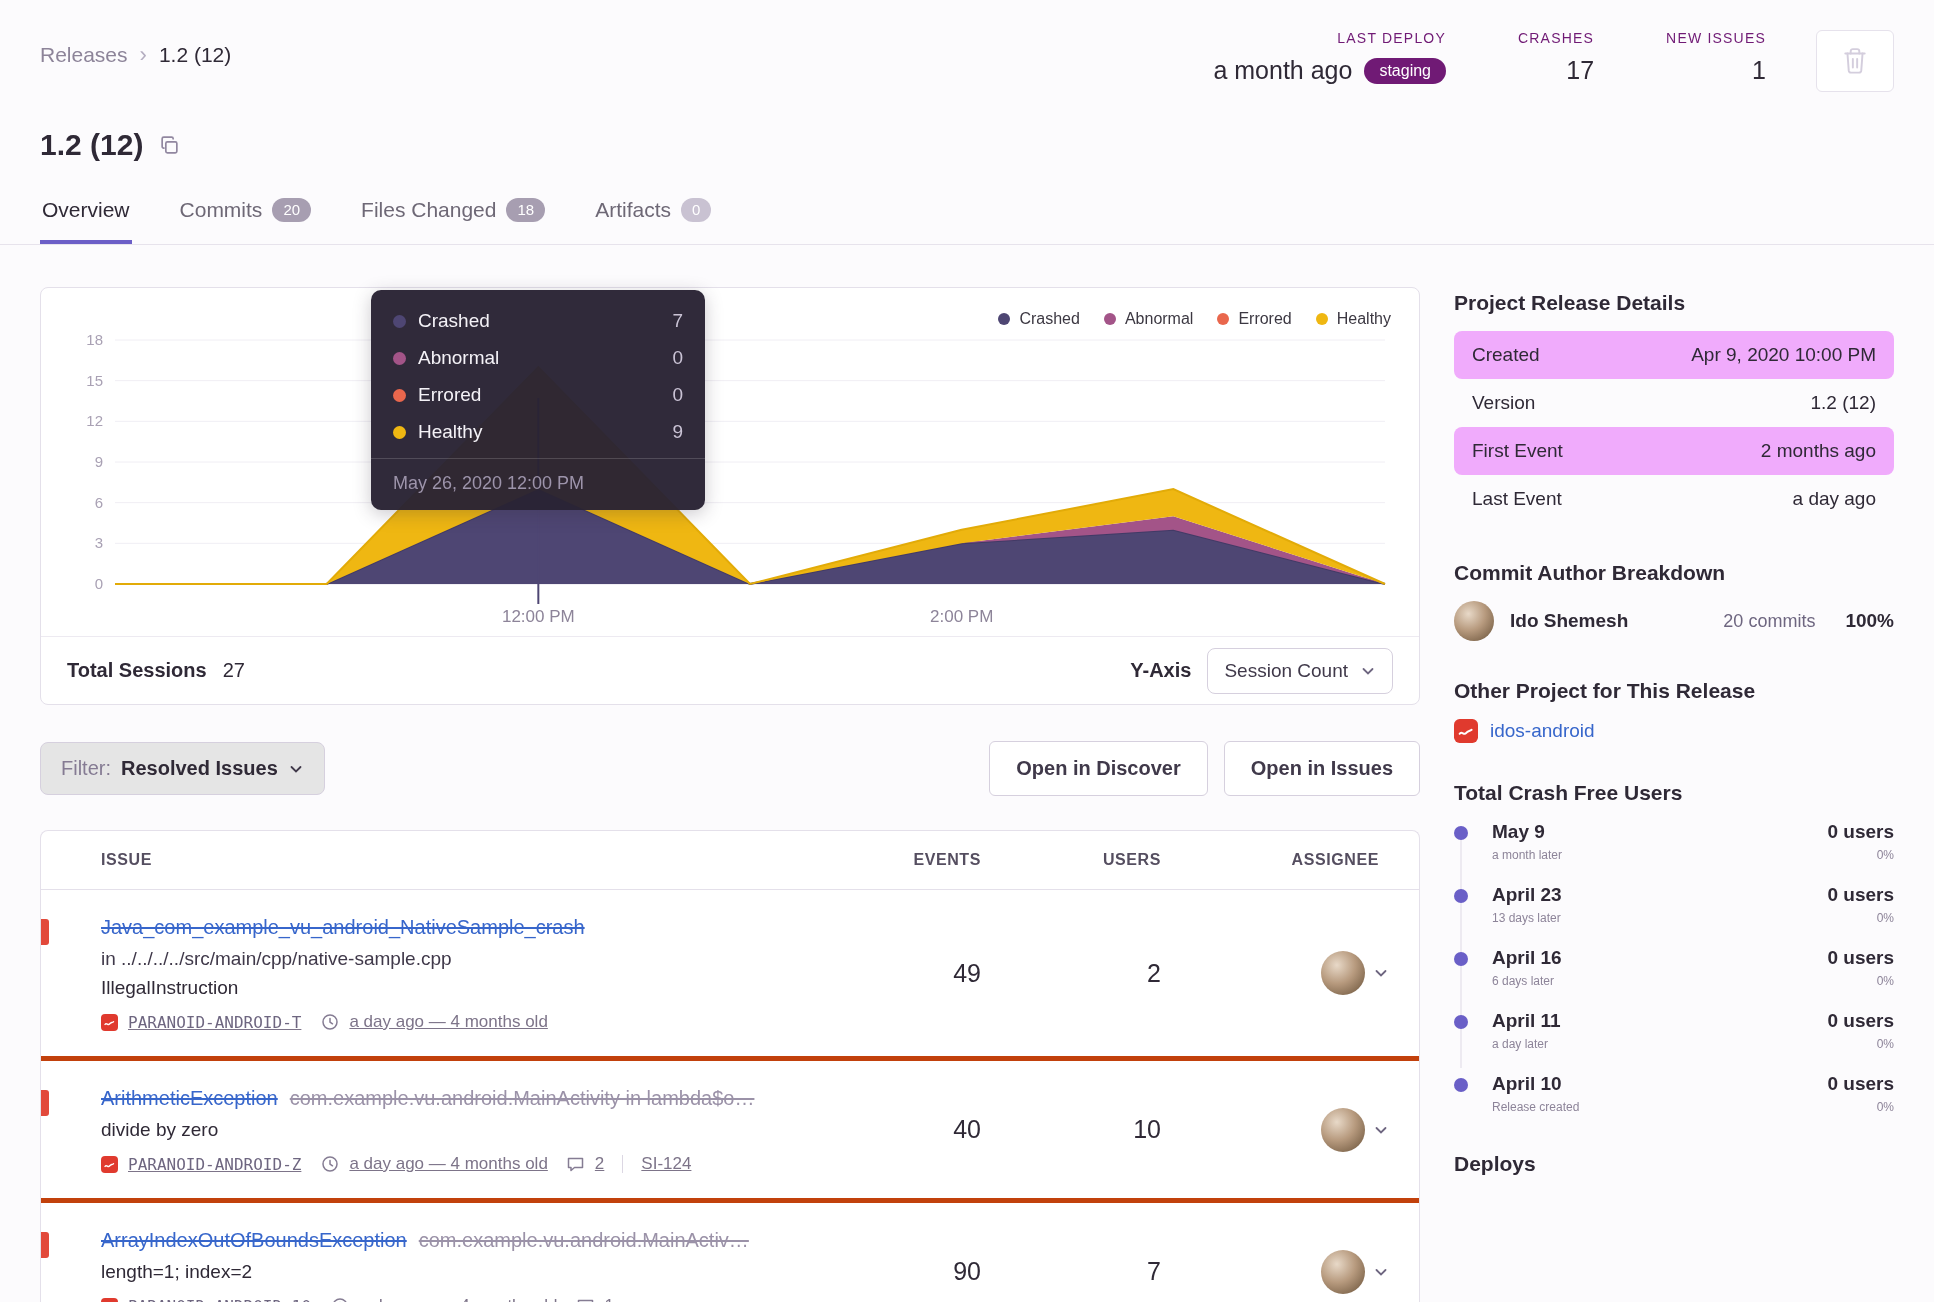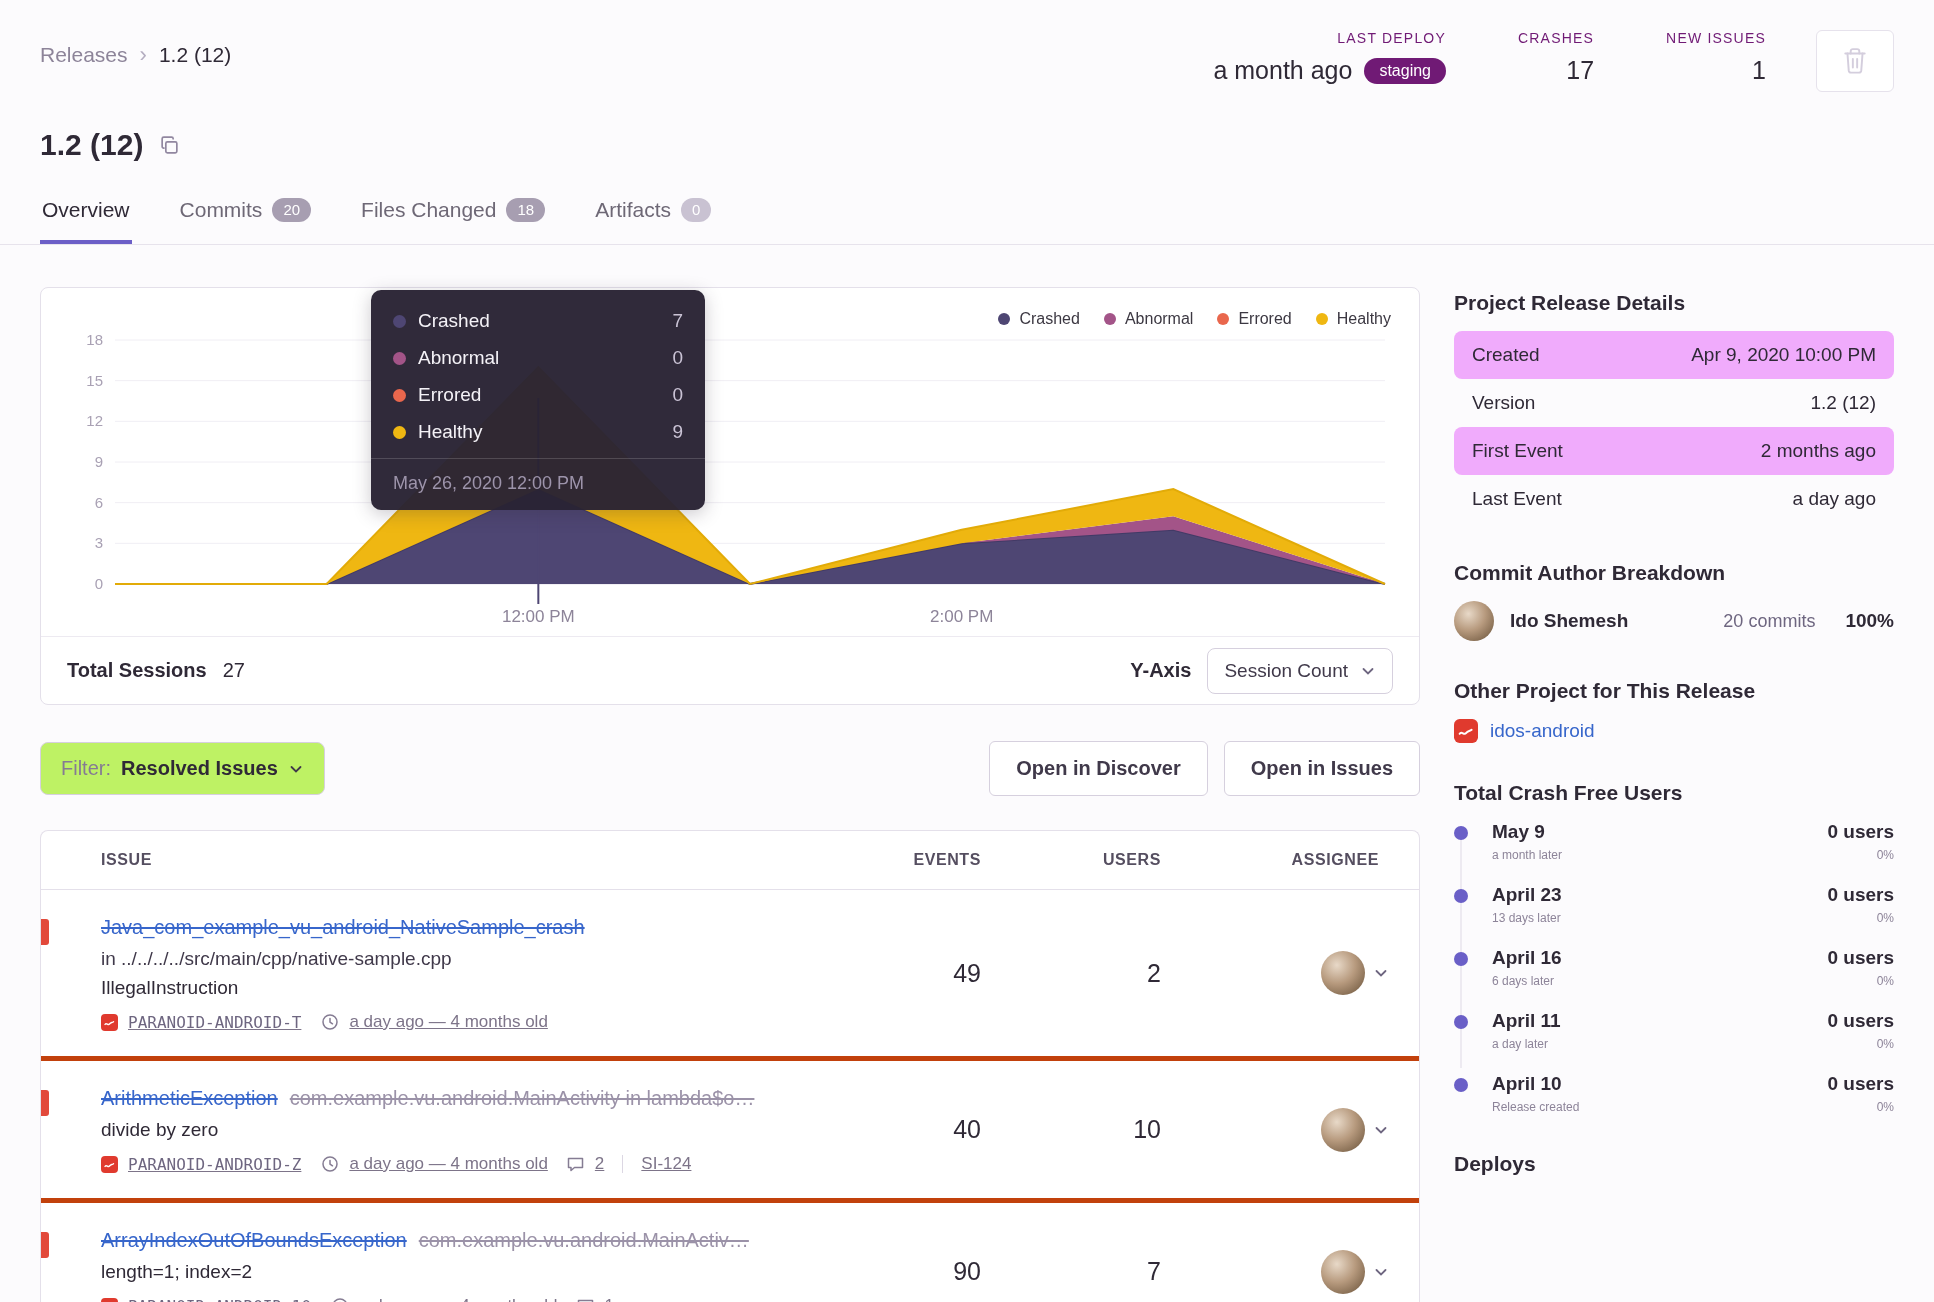--- a/index.html
+++ b/index.html
@@ -63,21 +63,21 @@
   .sessions { display:flex; align-items:baseline; gap:16px; font-size:20px; }
   .sessions .lbl { font-weight:bold; }
   .yaxis-group { display:flex; align-items:center; gap:16px; }
   .yaxis-label { font-size:20px; font-weight:bold; }
   .select-btn { display:flex; align-items:center; gap:12px; background:#fff; border:1px solid #d6d0de;
                 border-radius:8px; padding:11px 16px; font-size:19px; color:#40394a; cursor:pointer;
                 font-family:inherit; }
 
   
   .filter-row { display:flex; justify-content:space-between; align-items:center; margin-top:36px; }
-  .filter-btn { display:flex; align-items:center; gap:10px; background:#bef264; border:1px solid #d6d0de;
+  .filter-btn { display:flex; align-items:center; gap:10px; background:#e5e5e5; border:1px solid #d6d0de;
                 border-radius:8px; padding:14px 20px; font-size:20px; cursor:pointer; font-family:inherit; }
   .filter-btn .flabel { color:#857b93; }
   .filter-btn .fvalue { font-weight:bold; color:#2f2936; }
   .action-btns { display:flex; gap:16px; }
   .action-btn { background:#fff; border:1px solid #d6d0de; border-radius:6px; padding:15px 26px;
                 font-size:20px; font-weight:bold; color:#40394a; cursor:pointer; font-family:inherit; }
 
   
   .issues-card { margin-top:34px; border-radius:8px 8px 0 0; border-bottom:none; overflow:hidden; }
   .i-grid { display:grid; grid-template-columns:1fr 180px 180px 210px; }

